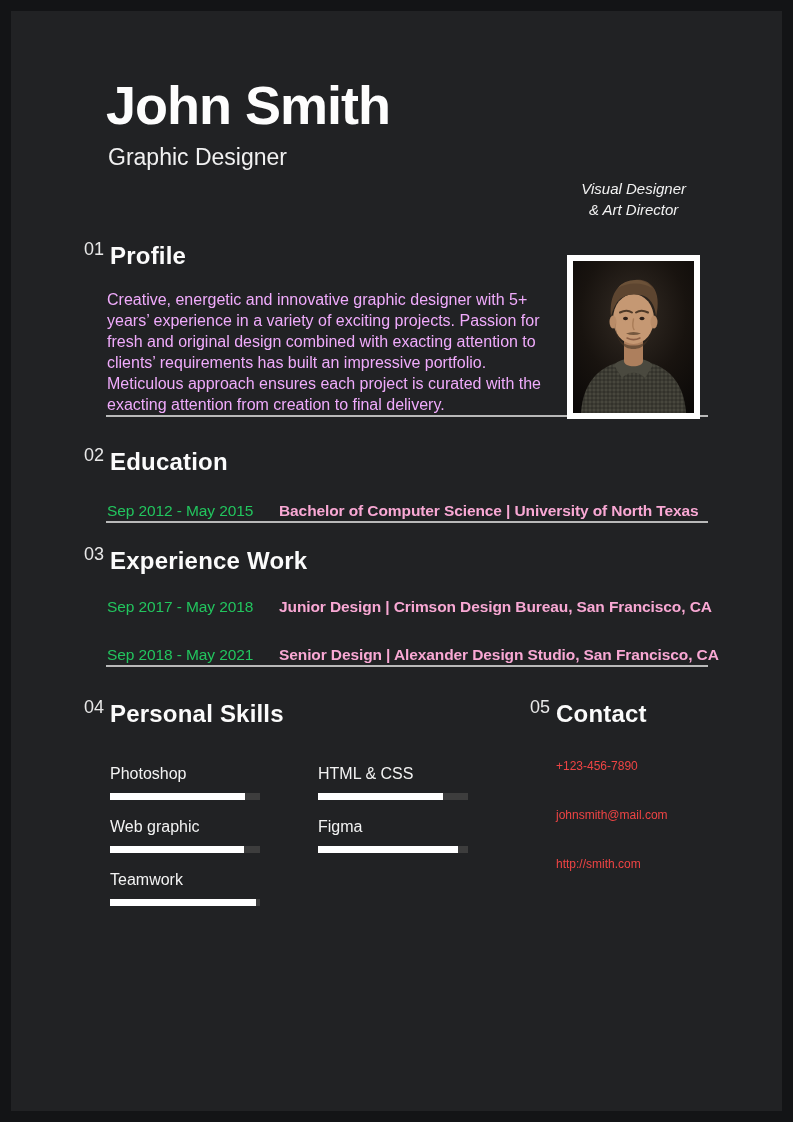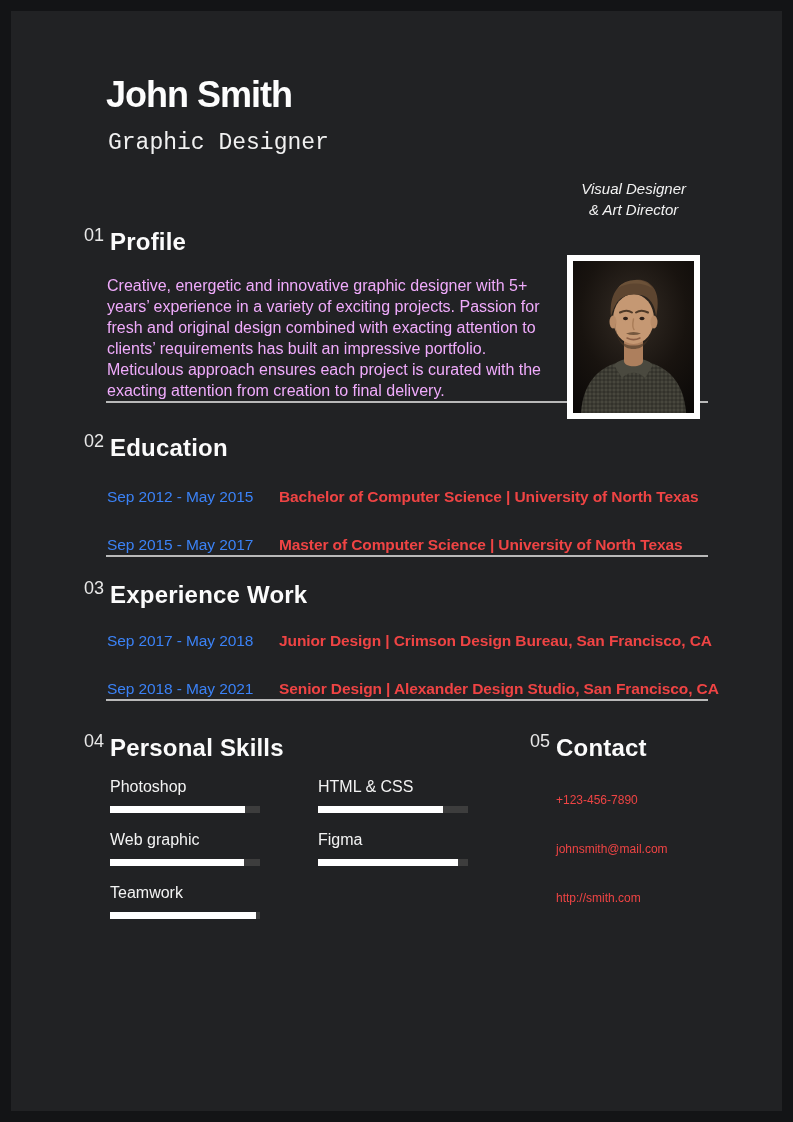--- a/index.html
+++ b/index.html
@@ -10,33 +10,32 @@
     box-sizing: border-box;
     background: #212224;
     border: 11px solid #131416;
     font-family: "Liberation Sans", sans-serif;
     color: #ffffff;
     overflow: hidden;
   }
   
   .name {
     margin: 64px 0 0 95px;
-    font-size: 36px;
+    font-size: 54px;
     font-weight: 800;
     letter-spacing: -1px;
     line-height: 1.12;
     color: #fdfdfd;
   }
   .role {
-    margin: 13px 0 0 97px;
+    margin: 7px 0 0 97px;
     font-size: 23px;
     font-weight: 400;
     line-height: 30px;
     color: #f1f1f1;
-    font-family: Liberation Mono, monospace;
   }
   .tagline {
     position: absolute;
     top: 167px;
     right: 96px;
     text-align: center;
     font-size: 15px;
     line-height: 21px;
     font-weight: 400;
     color: #f2f2f2;
@@ -94,30 +93,30 @@
   
   .sec-education .sec-head { margin-top: 23px; }
   .sec-experience .sec-head { margin-top: 16px; }
   .t-row {
     display: flex;
     margin-left: 96px;
     font-size: 15.5px;
     line-height: 20px;
     letter-spacing: -0.1px;
   }
-  .t-row .date { width: 172px; flex: none; color: #3b82f6; font-weight: 400; }
-  .t-row .detail { color: #ef4444; font-weight: 700; }
+  .t-row .date { width: 172px; flex: none; color: #22c55e; font-weight: 400; }
+  .t-row .detail { color: #f9a8d4; font-weight: 700; }
   .row-a { margin-top: 21px; }
   .row-b { margin-top: 28px; }
   
   .bottom { display: flex; margin: 25px 0 0 73px; }
   .bottom .left  { width: 446px; flex: none; }
   .bottom .left .sec-head, .bottom .right .sec-head { margin-left: 0; }
   .skills-grid {
-    margin: 11px 0 0 26px;
+    margin: 32px 0 0 26px;
     display: grid;
     grid-template-columns: 150px 150px;
     column-gap: 58px;
     row-gap: 17px;
   }
   .skill-label { font-size: 16px; color: #f3f3f3; line-height: 20px; }
   .skill-track {
     margin-top: 9px;
     height: 7px;
     background: #3d3d3d;
@@ -193,24 +192,20 @@
   <hr class="divider hr1">
 
   <div class="sec-education">
     <div class="sec-head">
       <span class="sec-num">02</span><span class="sec-title">Education</span>
     </div>
     <div class="t-row row-a">
       <span class="date">Sep 2012 - May 2015</span>
       <span class="detail">Bachelor of Computer Science | University of North Texas</span>
     </div>
-    <div class="t-row row-b">
-      <span class="date">Sep 2015 - May 2017</span>
-      <span class="detail">Master of Computer Science | University of North Texas</span>
-    </div>
   </div>
 
   <hr class="divider hr2">
 
   <div class="sec-experience">
     <div class="sec-head">
       <span class="sec-num">03</span><span class="sec-title">Experience Work</span>
     </div>
     <div class="t-row" style="margin-top:18px">
       <span class="date">Sep 2017 - May 2018</span>

